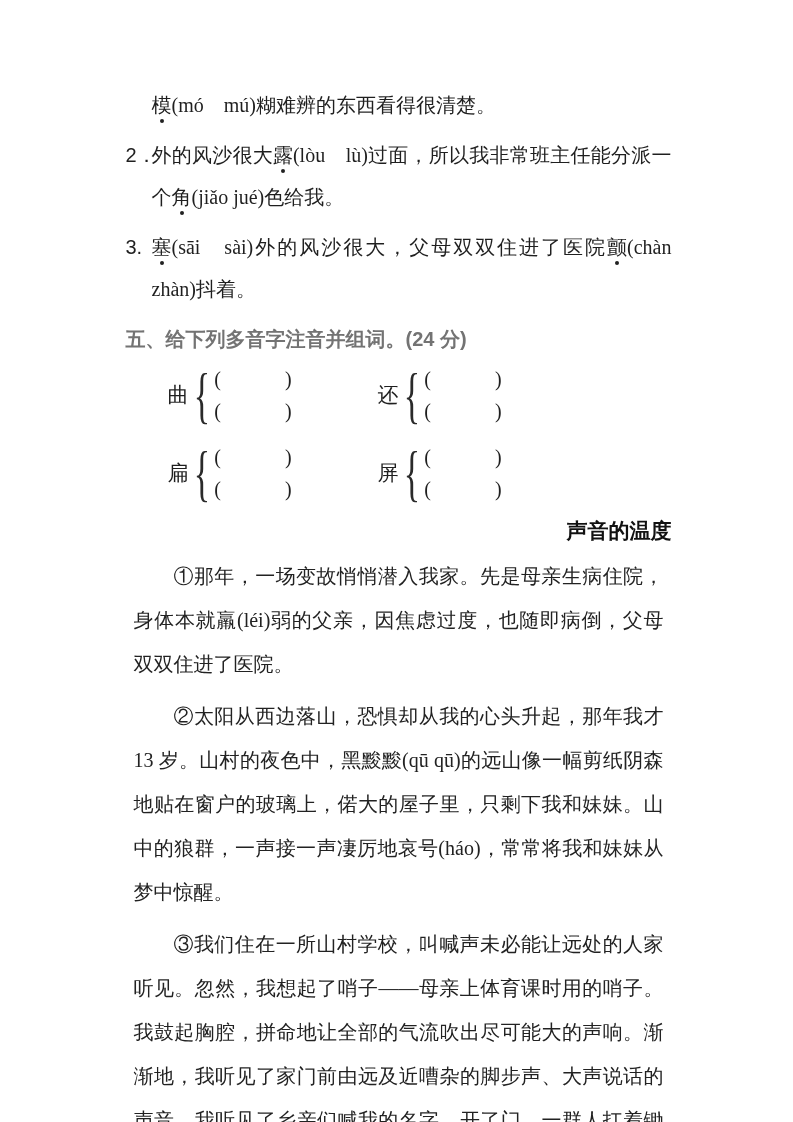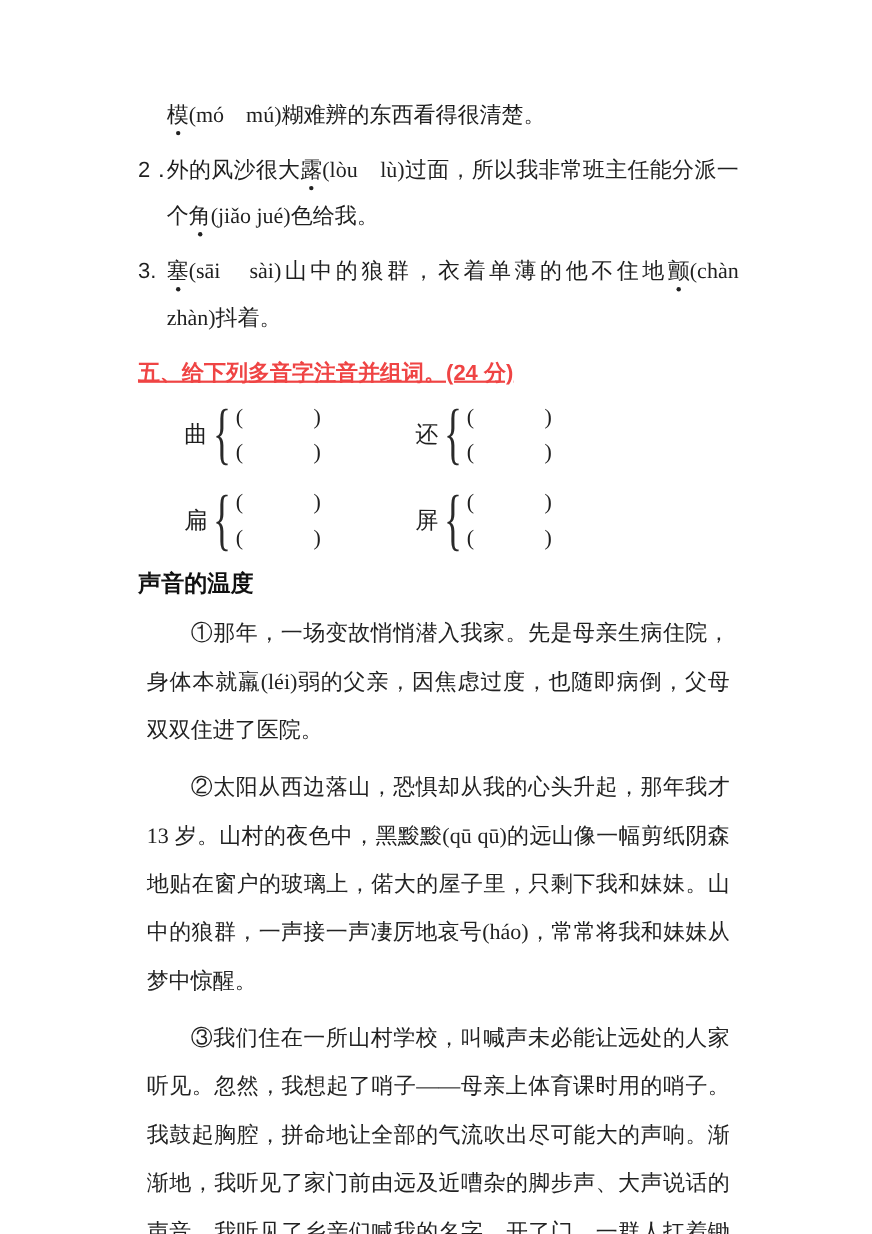--- a/index.html
+++ b/index.html
@@ -52,22 +52,21 @@
     background: #222;
   }
 
   
   .section-heading {
     margin: 14px 0 0 0;
     font-family: "Liberation Sans", sans-serif;
     font-weight: bold;
     font-size: 20px;
     line-height: 30px;
-    color: #ef4444;
-    text-decoration: underline;
+    color: #737373;
   }
 
   
   .poly-grid {
     display: grid;
     grid-template-columns: 210px 210px;
     row-gap: 16px;
     margin: 10px 0 0 42px;
   }
   .poly-cell {
@@ -97,21 +96,21 @@
   }
   .blank-row {
     line-height: 24px;
     letter-spacing: 1px;
     white-space: pre;
   }
 
   
   .reading-title {
     margin: 12px 0 6px 0;
-    text-align: left;
+    text-align: right;
     font-family: "Liberation Sans", sans-serif;
     font-weight: bold;
     font-size: 21px;
     line-height: 30px;
     color: #111;
   }
   .reading-paragraph {
     margin: 8px;
     font-size: 20px;
     line-height: 44px;
@@ -129,21 +128,21 @@
 
     <p class="item">
       <span class="num"></span><span class="emph">模</span><span>(mó　mú)糊难辨的东西看得很清楚。</span>
     </p>
 
     <p class="item">
       <span class="num">2．</span><span>外的风沙很大</span><span class="emph">露</span><span>(lòu　lù)过面，所以我非常班主任能分派一个</span><span class="emph">角</span><span>(jiǎo jué)色给我。</span>
     </p>
 
     <p class="item">
-      <span class="num">3.</span><span class="emph">塞</span><span>(sāi　sài)山中的狼群，衣着单薄的他不住地</span><span class="emph">颤</span><span>(chàn　zhàn)抖着。</span>
+      <span class="num">3.</span><span class="emph">塞</span><span>(sāi　sài)外的风沙很大，父母双双住进了医院</span><span class="emph">颤</span><span>(chàn　zhàn)抖着。</span>
     </p>
   </section>
 
   <section>
     <h3 class="section-heading">五、给下列多音字注音并组词。(24 分)</h3>
 
     <div class="poly-grid">
 
       <div class="poly-cell">
         <span class="poly-char">曲</span>

